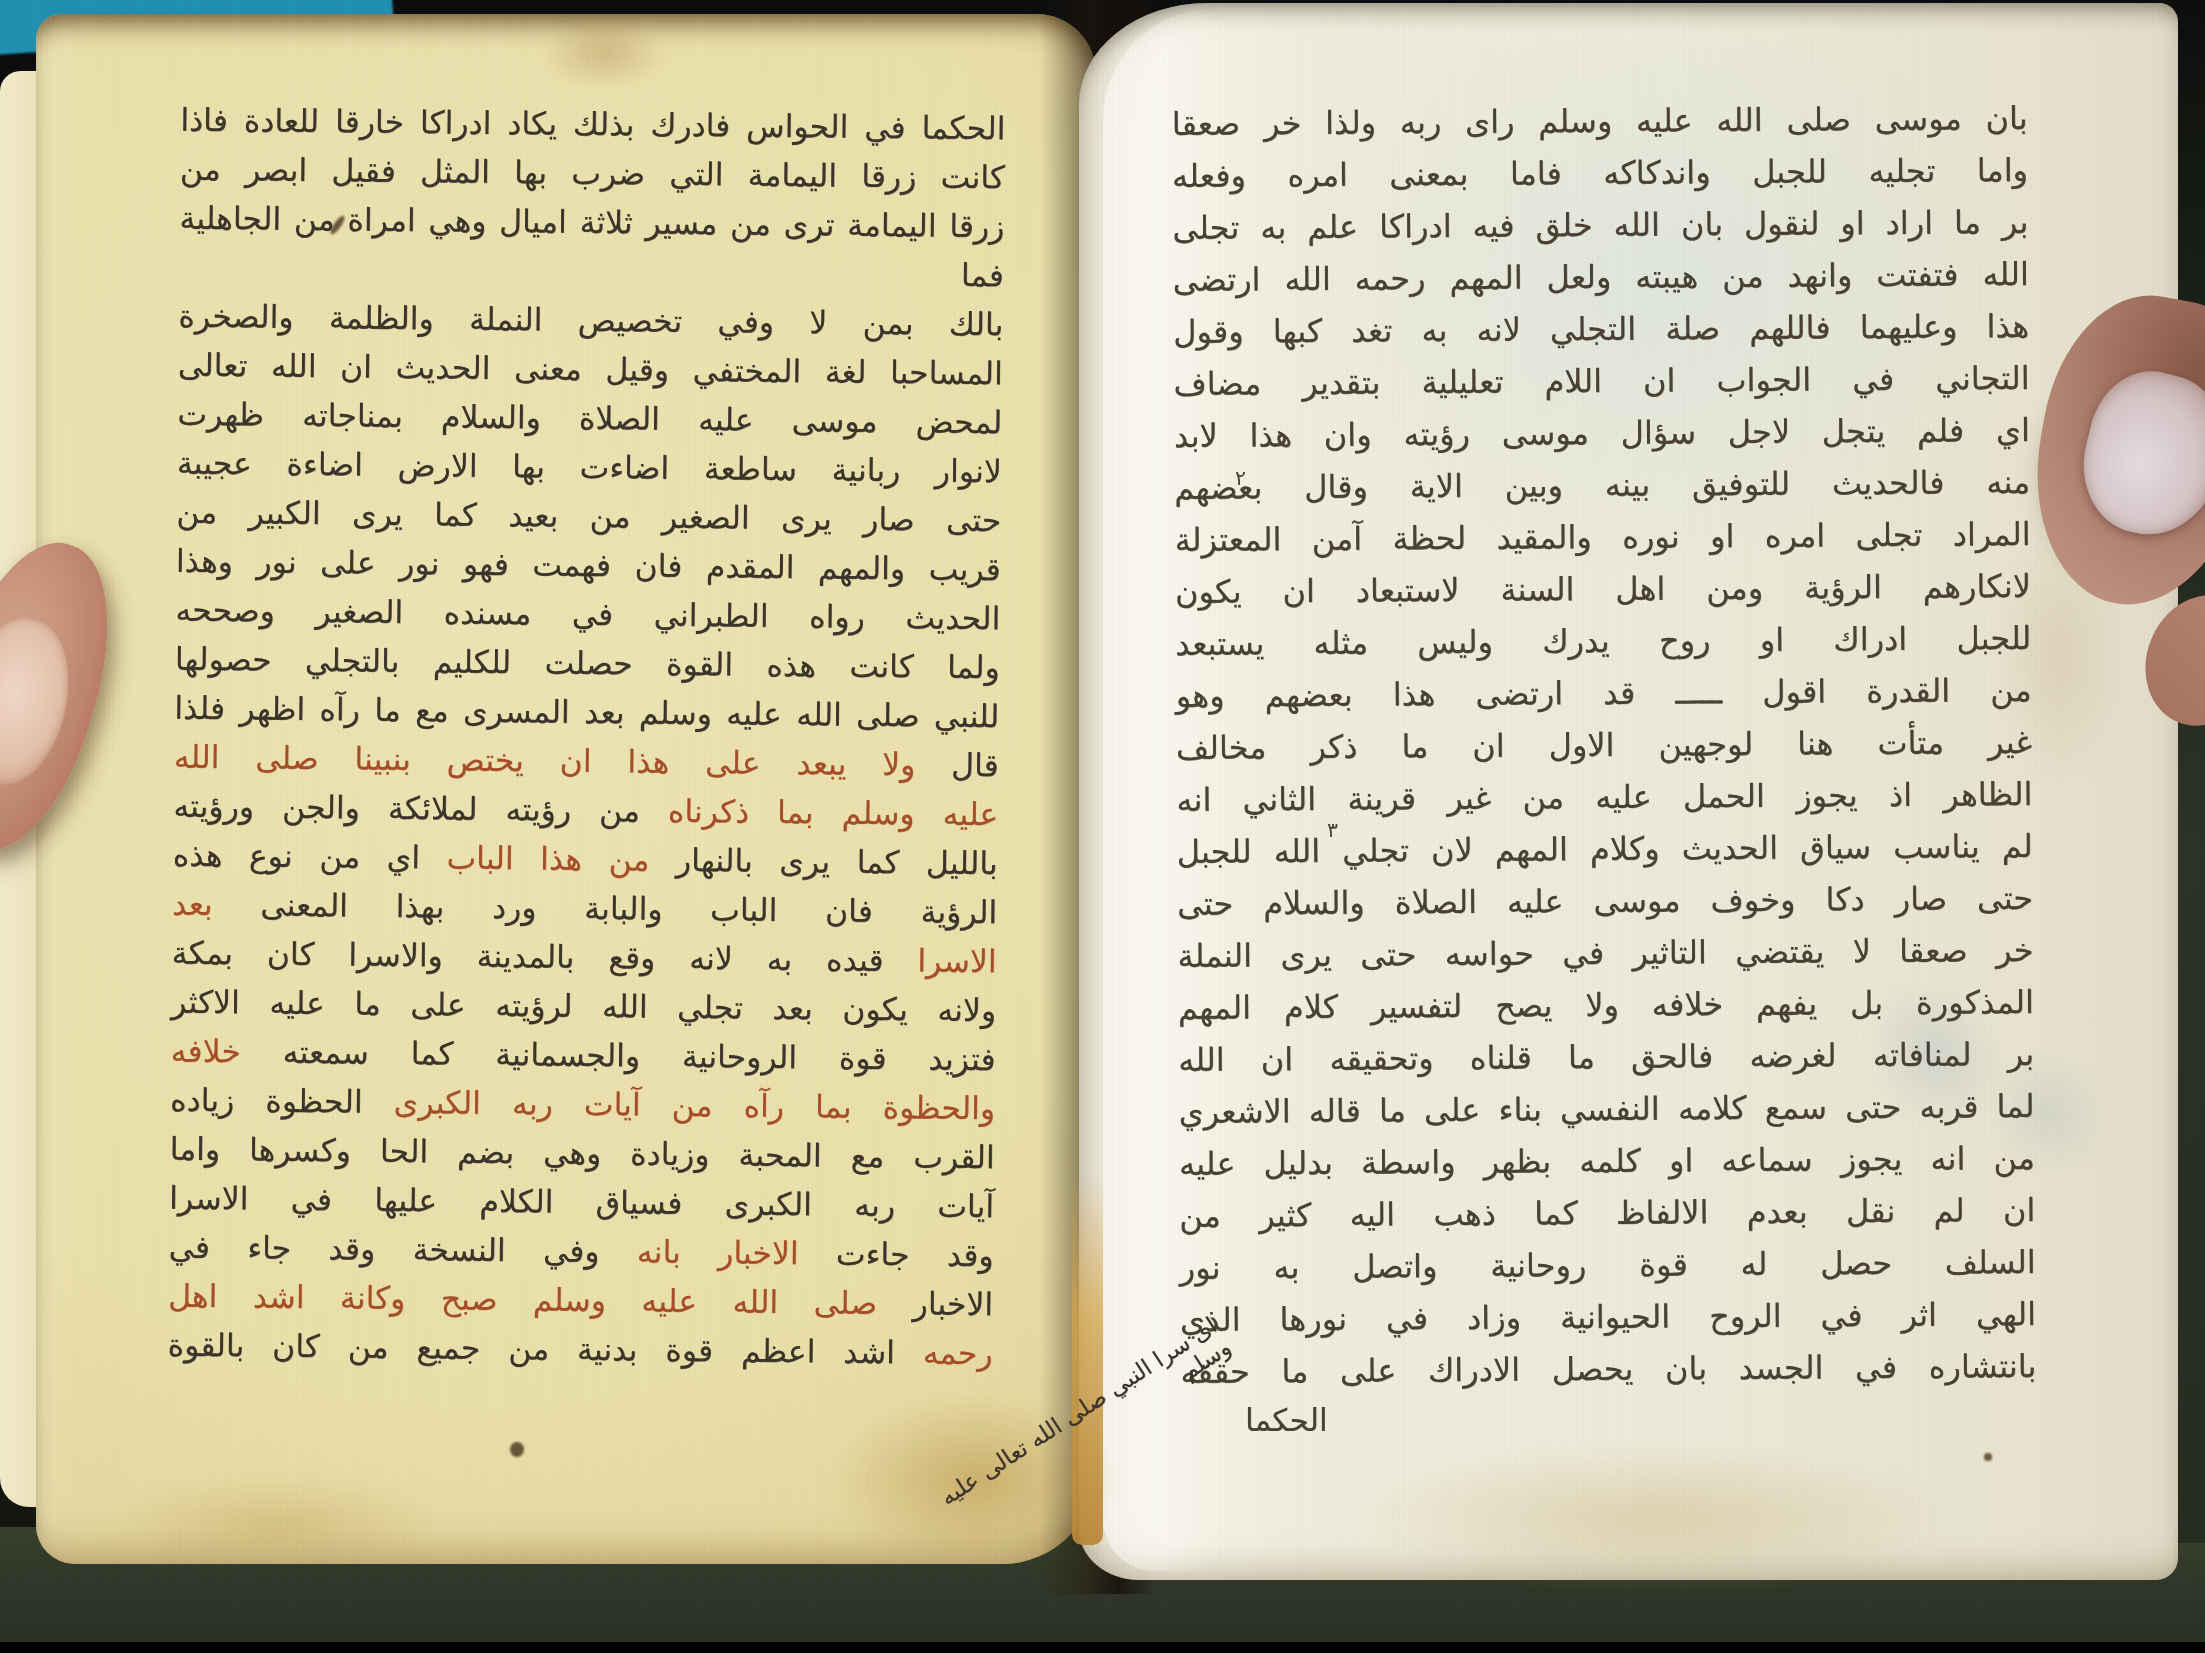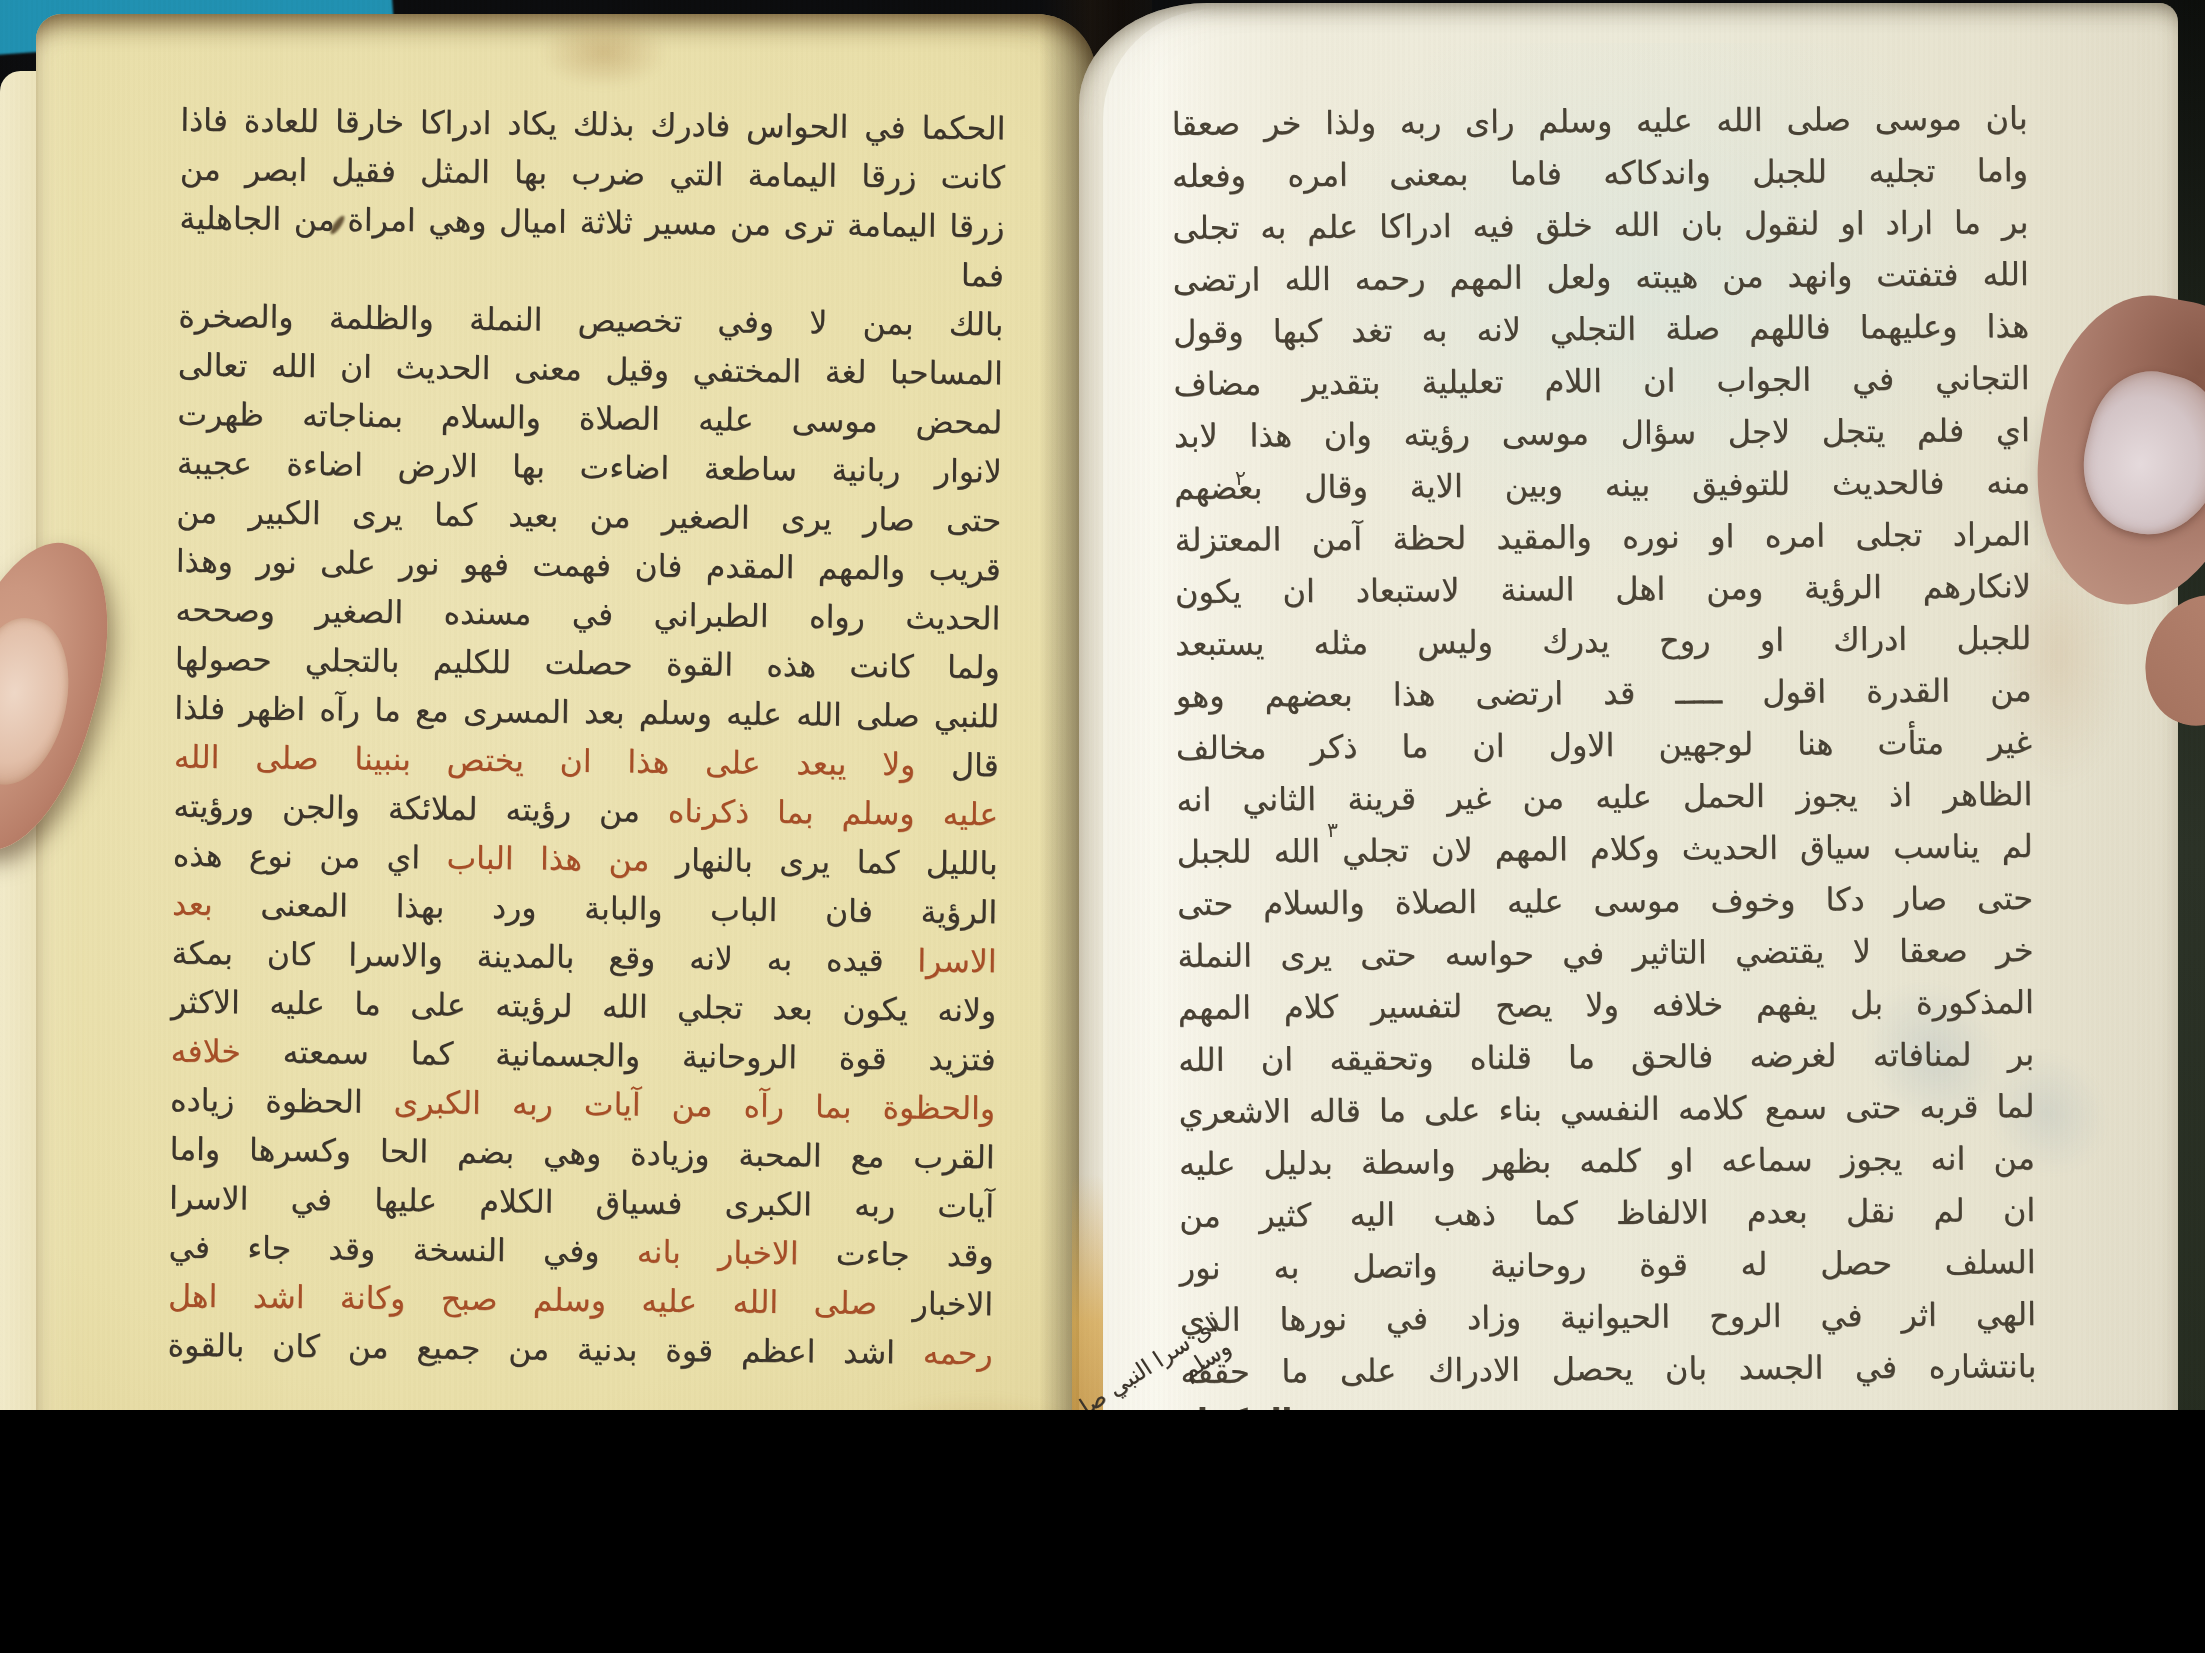--- a/index.html
+++ b/index.html
@@ -1,16 +1,16 @@
 <!DOCTYPE html>
 <html lang="ar" style="--background-top: #0a0b0d; --background-bottom: #2f3627; --background-teal: #1f90b1; --paper-left: #e9dfa9; --paper-right: #eeebdb; --ink-black: #3a332a; --ink-red: #a64d26; --ink-faded: #474033; --skin: #b98272; --nail: #ddcbc6; --fore-edge: #e6e0c8;font-size:13.6px"><head>
 <meta charset="utf-8">
 <style>
   html,body{margin:0;padding:0;background:#000;}
-  .photo{position:relative;width:2205px;height:1410px;overflow:hidden;
+  .photo{position:relative;width:2205px;height:1642px;overflow:hidden;
          background:linear-gradient(180deg,#0a0b0d 0%,#0c0d0f 70%,#15170f 100%);
          font-family:"DejaVu Sans",sans-serif;}
   .abs{position:absolute;}
 
   
   .bg-teal{left:-34px;top:-60px;width:425px;height:102px;transform:rotate(-4deg);
            background:var(--background-teal);border-radius:8.5px;filter:blur(0.9px);}
   .bg-bottom{left:0;top:1527px;width:2205px;height:127px;
              background:linear-gradient(180deg,#363e2d 0%,#2f3627 45%,#272d20 100%);}
   .edge-dark{left:2161px;top:0;width:44px;height:1543px;
@@ -72,22 +72,22 @@
              font-size:31.5px;line-height:49px;}
   .text-right{left:1176px;top:95px;width:856px;transform:rotate(-.4deg);
              font-size:32px;line-height:52px;color:var(--ink-faded);}
   .tline{text-align:justify;text-align-last:justify;word-spacing:2.6px;
          text-shadow:0.4px 0.4px 0.6px rgba(50,40,30,.55);}
   .ink-b{}
   .ink-r{color:var(--ink-red);text-shadow:0.4px 0.4px 0.6px rgba(140,60,25,.4);}
   .note-diagonal{left:841px;top:1312px;width:366px;direction:rtl;font-size:23px;
          color:var(--ink-black);transform:rotate(-33deg);transform-origin:100% 0;
          text-shadow:0.4px 0.4px 0.5px rgba(50,40,30,.5);}
-  .catchword{left:1197px;top:1402px;direction:rtl;font-size:31px;color:var(--ink-faded);
-         text-shadow:0.4px 0.4px 0.6px rgba(50,40,30,.5);font-weight:bold;}
+  .catchword{left:1245px;top:1402px;direction:rtl;font-size:31px;color:var(--ink-faded);
+         text-shadow:0.4px 0.4px 0.6px rgba(50,40,30,.5);}
   .mark{direction:rtl;font-size:20.4px;color:var(--ink-faded);}
   .mk2{left:1235px;top:466px;} .mk3{left:1327px;top:818px;}
 
   
   .finger-left{left:-48px;top:538px;width:143px;height:316px;transform:rotate(16deg);
         border-radius:50% 46% 48% 50%;
         background:radial-gradient(90% 80% at 30% 45%,#d2a188 0%,#cb9780 35%,#b97f69 75%,#a96e58 100%);
         box-shadow:8.5px 10.2px 22px rgba(60,35,15,.5);}
   .nail-left{left:-31px;top:618px;width:97px;height:168px;transform:rotate(12deg);
         border-radius:46% 52% 54% 48%;

